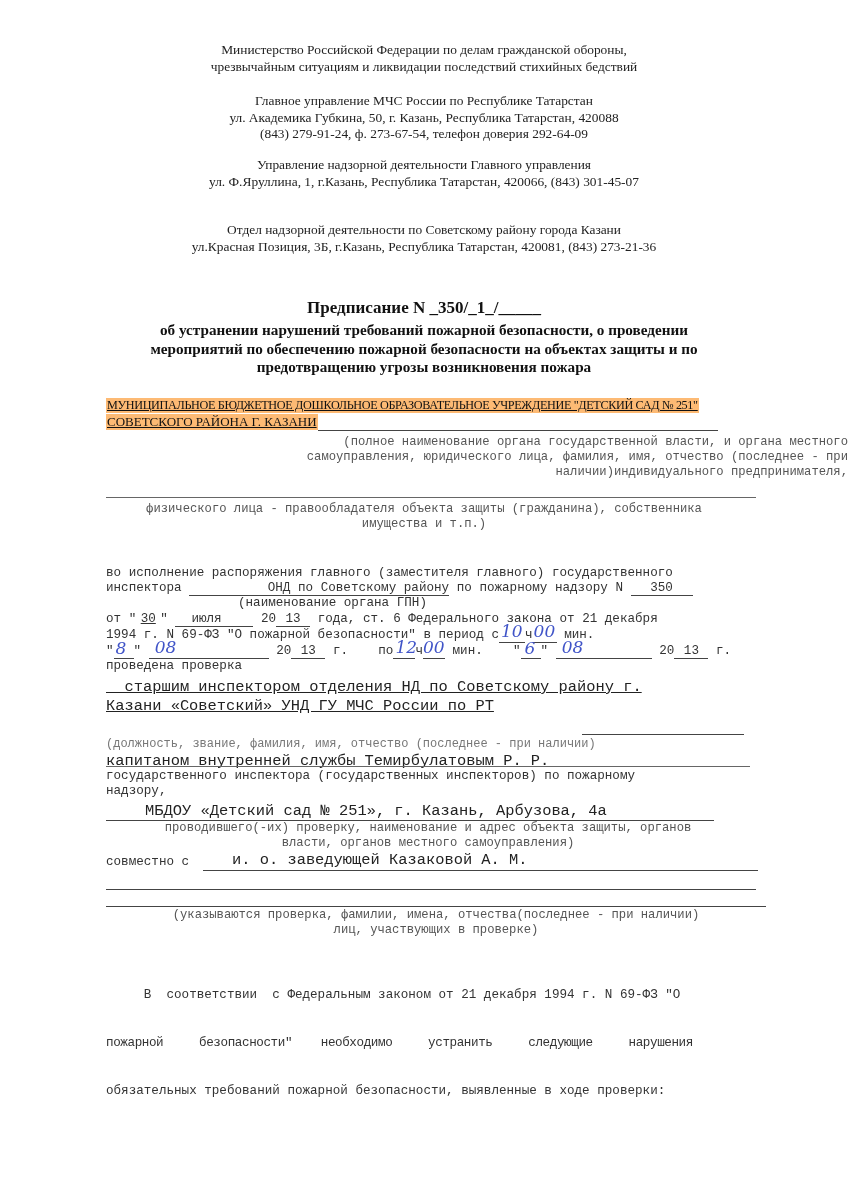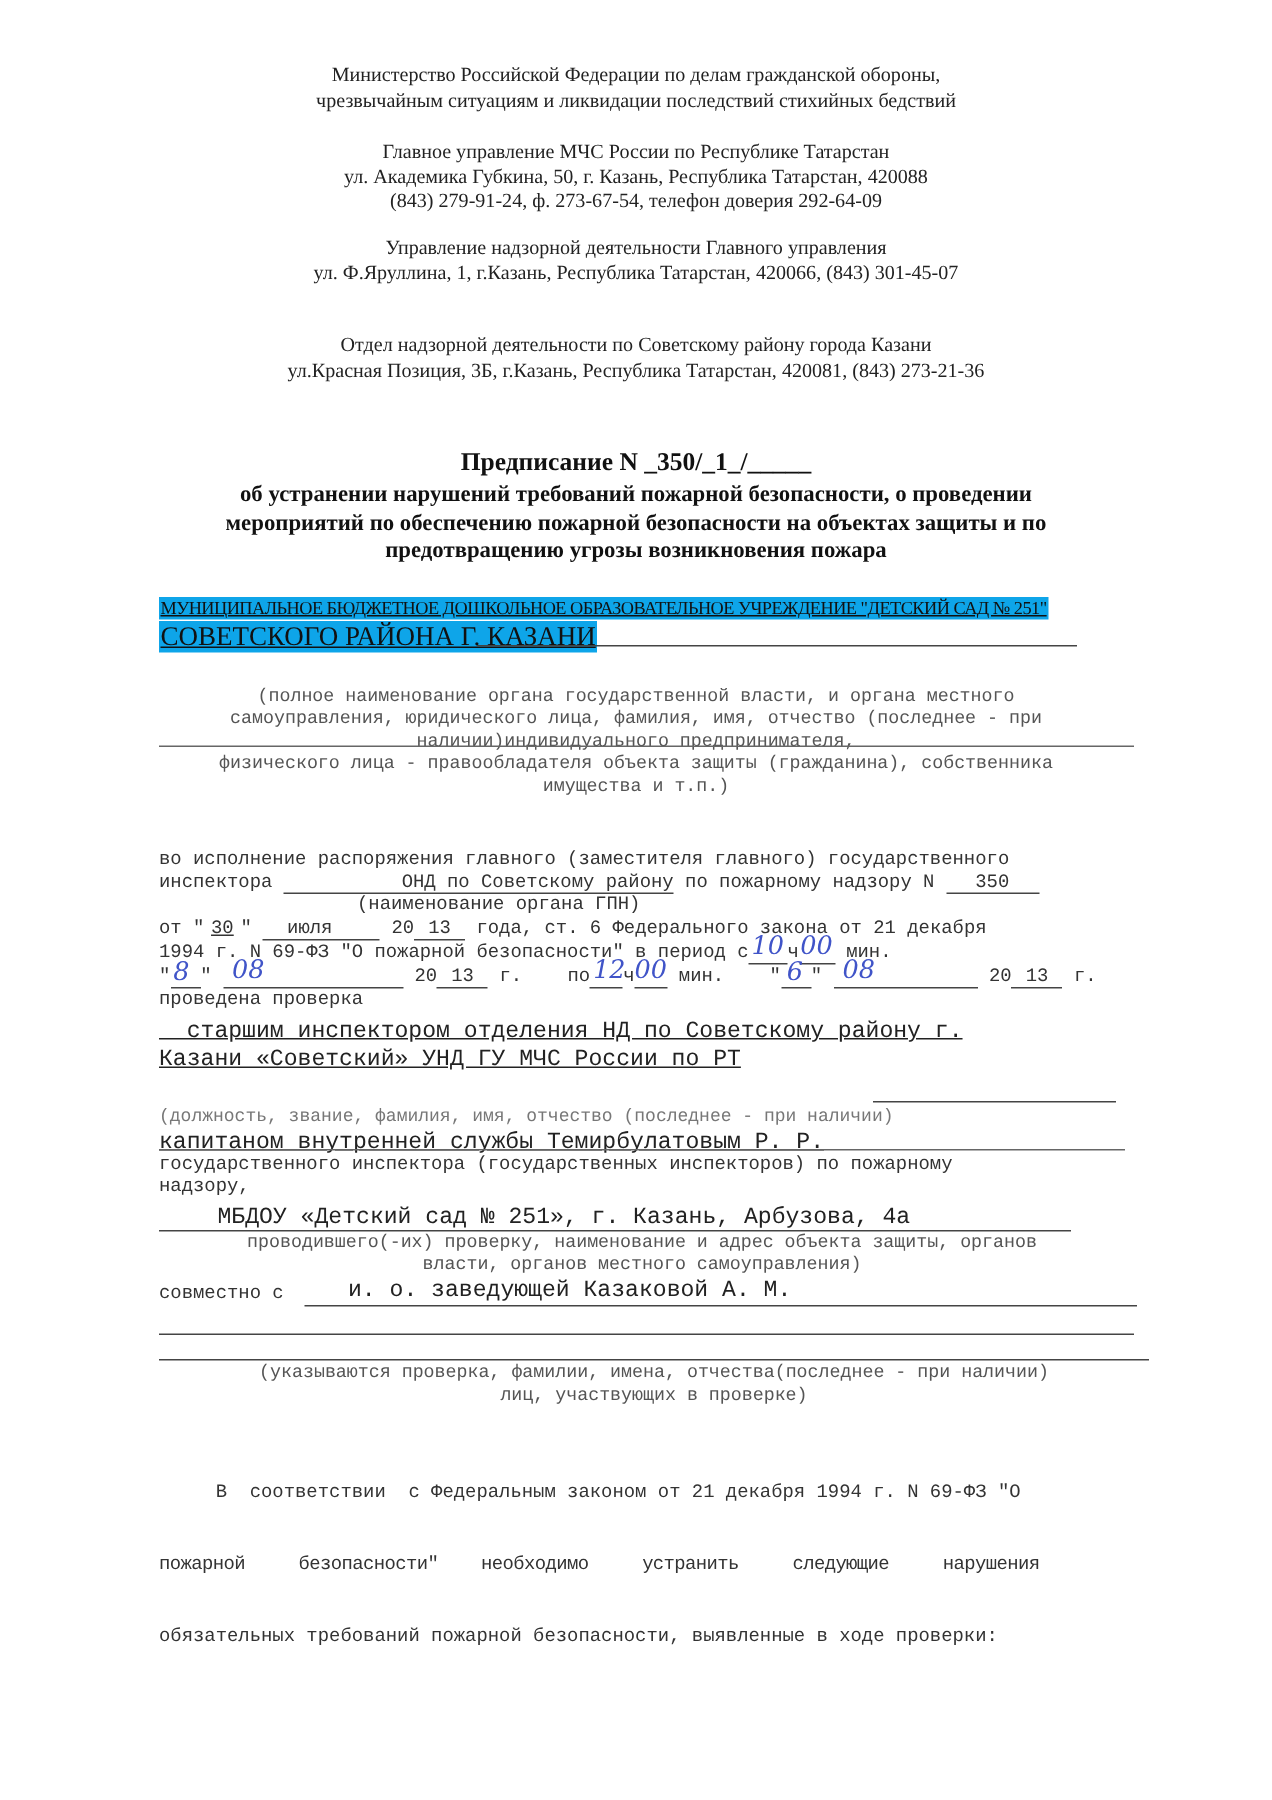--- a/index.html
+++ b/index.html
@@ -4,21 +4,21 @@
 <style>
   html, body { margin: 0; padding: 0; background: #ffffff; }
   body { width: 848px; height: 1200px; position: relative; overflow: hidden; color: #1a1a1a; }
   .serif { font-family: "Liberation Serif", "DejaVu Serif", serif; }
   .mono { font-family: "Liberation Mono", "DejaVu Sans Mono", monospace; }
   .abs { position: absolute; }
   .center { left: 0; width: 848px; text-align: center; }
   .hdr { font-size: 13.4px; line-height: 16.5px; color: #222; }
   .title { font-size: 17px; font-weight: bold; color: #111; }
   .subtitle { font-size: 15.2px; font-weight: bold; line-height: 18.5px; color: #111; }
-  .org { font-size: 12.6px; color: #111; text-decoration: underline; background: #0ea5e9; padding: 0 1px; white-space: nowrap; }
+  .org { font-size: 12.6px; color: #111; text-decoration: underline; background: #fdba74; padding: 0 1px; white-space: nowrap; }
   .note { font-size: 12.2px; color: #555; line-height: 15px; text-align: center; }
   .body { font-size: 12.6px; color: #333; white-space: nowrap; }
   .big { font-size: 15.4px; color: #222; white-space: nowrap; }
   .line { position: absolute; height: 1px; background: #444; }
   .u { text-decoration: underline; }
   .hw { font-family: "DejaVu Serif", serif; font-style: italic; color: #4054c8; font-size: 17px; }
 </style>
 </head>
 <body>
 
@@ -41,24 +41,24 @@
 </div>
 
 <div class="abs center serif title" style="top:298px;">Предписание N _350/_1_/_____</div>
 <div class="abs center serif subtitle" style="top:321px;">
   <div>об устранении нарушений требований пожарной безопасности, о проведении</div>
   <div>мероприятий по обеспечению пожарной безопасности на объектах защиты и по</div>
   <div>предотвращению угрозы возникновения пожара</div>
 </div>
 
 <div class="abs serif org" style="left:106px; top:398px; font-size:12.2px; letter-spacing:-0.35px;">МУНИЦИПАЛЬНОЕ БЮДЖЕТНОЕ ДОШКОЛЬНОЕ ОБРАЗОВАТЕЛЬНОЕ УЧРЕЖДЕНИЕ "ДЕТСКИЙ САД № 251"</div>
-<div class="abs serif org" style="left:106px; top:414px; font-size:18px;">СОВЕТСКОГО РАЙОНА Г. КАЗАНИ</div>
+<div class="abs serif org" style="left:106px; top:414px; font-size:13px;">СОВЕТСКОГО РАЙОНА Г. КАЗАНИ</div>
 <div class="line" style="left:318px; top:430px; width:400px;"></div>
 
-<div class="abs center mono note" style="top:457px;">
+<div class="abs center mono note" style="top:435px;text-align:right;">
   <div>(полное наименование органа государственной власти, и органа местного</div>
   <div>самоуправления, юридического лица, фамилия, имя, отчество (последнее - при</div>
   <div>наличии)индивидуального предпринимателя,</div>
 </div>
 <div class="line" style="left:106px; top:497px; width:650px; background:#666;"></div>
 <div class="abs center mono note" style="top:502px;">
   <div>физического лица - правообладателя объекта защиты (гражданина), собственника</div>
   <div>имущества и т.п.)</div>
 </div>
 

